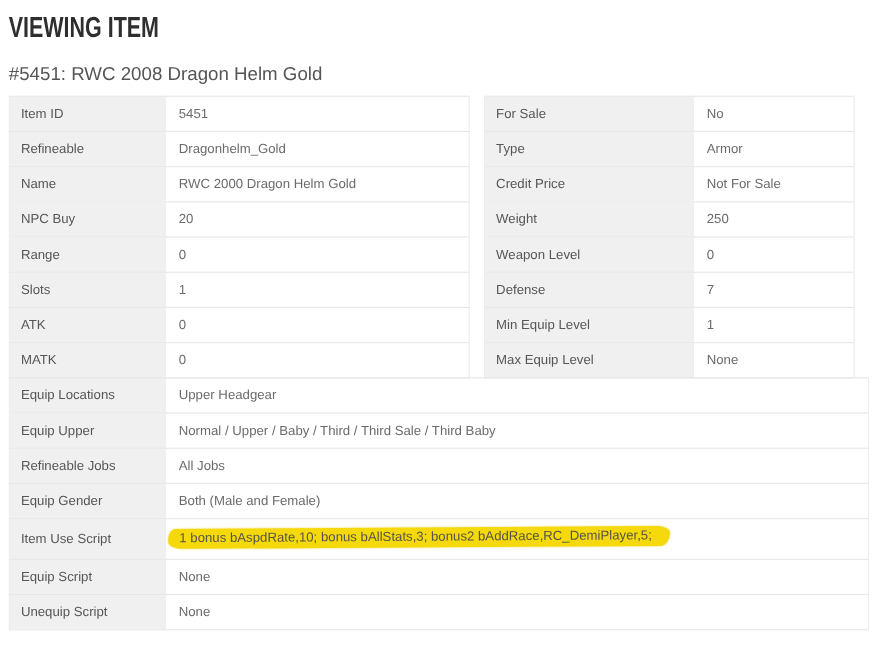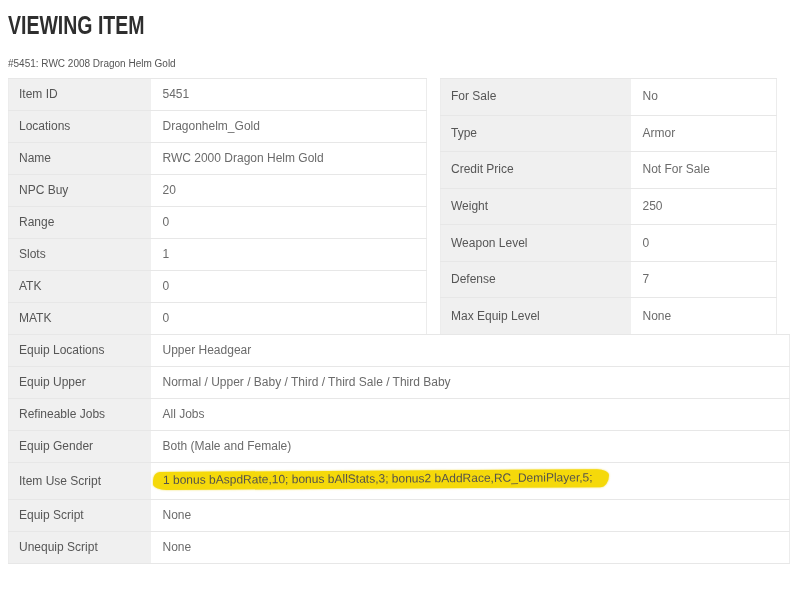--- a/index.html
+++ b/index.html
@@ -19,21 +19,21 @@
     color: #2e2e2e;
     margin: 2px 0 0 0;
     letter-spacing: 0px;
     transform: scale(0.78, 1.06);
     transform-origin: left top;
     white-space: nowrap;
   }
 
   .subtitle {
     margin: 19px 0 9px 0;
-    font-size: 10px;
+    font-size: 17px;
     color: #555555;
   }
 
   table {
     border-collapse: collapse;
     table-layout: fixed;
     border: 1px solid #ececec;
   }
   td {
     border-top: 1px solid #e7e7e7;
@@ -94,21 +94,21 @@
       <colgroup>
           <col style="width:142px">
           <col>
         </colgroup>
       <tbody>
         <tr>
           <td class="lbl">Item ID</td>
           <td class="val">5451</td>
         </tr>
         <tr>
-          <td class="lbl">Locations</td>
+          <td class="lbl">Refineable</td>
           <td class="val">Dragonhelm_Gold</td>
         </tr>
         <tr>
           <td class="lbl">Name</td>
           <td class="val">RWC 2000 Dragon Helm Gold</td>
         </tr>
         <tr>
           <td class="lbl">NPC Buy</td>
           <td class="val">20</td>
         </tr>
@@ -155,20 +155,24 @@
         </tr>
         <tr>
           <td class="lbl">Weapon Level</td>
           <td class="val">0</td>
         </tr>
         <tr>
           <td class="lbl">Defense</td>
           <td class="val">7</td>
         </tr>
         <tr>
+          <td class="lbl">Min Equip Level</td>
+          <td class="val">1</td>
+        </tr>
+        <tr>
           <td class="lbl">Max Equip Level</td>
           <td class="val">None</td>
         </tr>
       </tbody>
     </table>
 
   </div>
 
   <table class="t-full">
     <colgroup>

